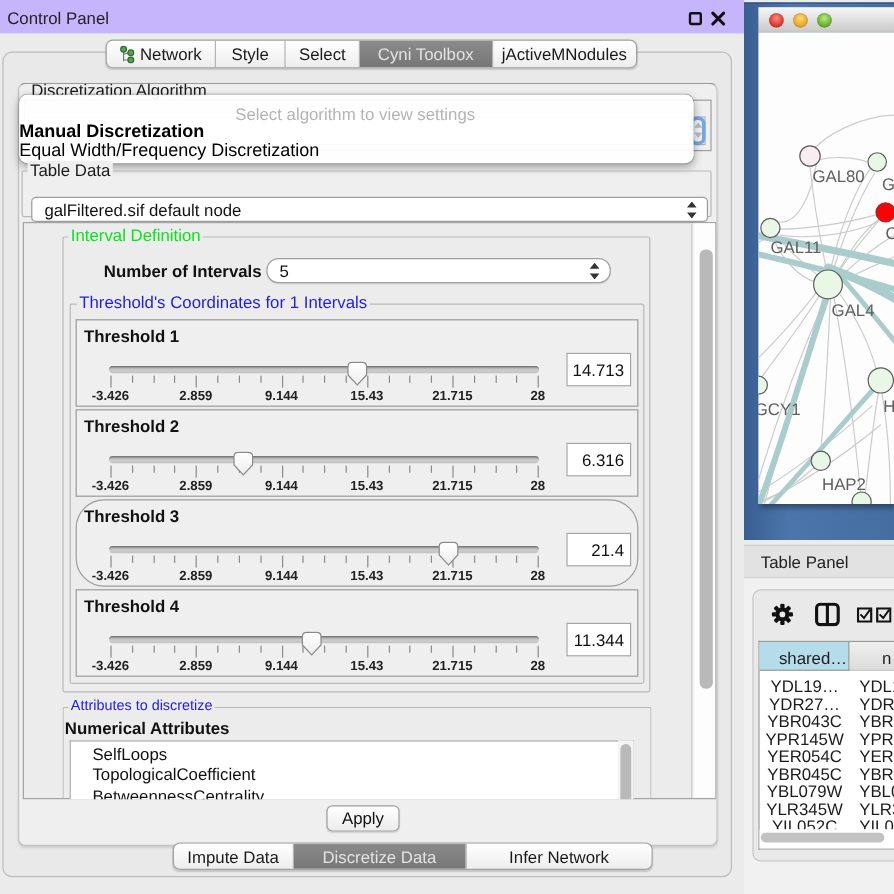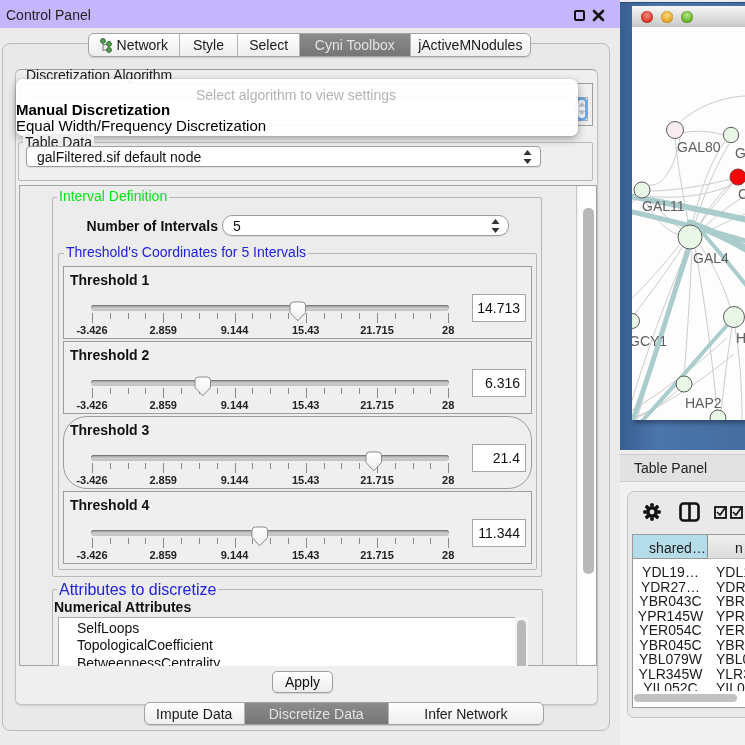--- a/index.html
+++ b/index.html
@@ -80,21 +80,21 @@
   </svg>
 
 <div class="abs" style="left:16px; top:79px; width:562px; height:57px; background:rgba(255,255,255,0.94); border-radius:7px; box-shadow:0 3px 8px rgba(0,0,0,0.35), 0 0 1px rgba(0,0,0,0.3);">
   <div class="abs" style="left:180px; top:8px; font-size:14px; color:#b4b4b4;">Select algorithm to view settings</div>
   <div class="abs" style="left:0px; top:22px; font-size:15px; font-weight:bold; color:#000;">Manual Discretization</div>
   <div class="abs" style="left:0px; top:38px; font-size:15px; color:#000;">Equal Width/Frequency Discretization</div>
 </div>
 
 <div class="abs gbox" style="left:18px; top:142px; width:575px; height:39px;"></div>
 <div class="abs" style="left:23px; top:134px; font-size:14px; color:#1a1a1a; background:#efefef; padding:0 2px;">Table Data</div>
-<div class="abs combo" style="left:26px; top:146px; width:515px; height:21px;">
+<div class="abs combo" style="left:26px; top:164px; width:564px; height:21px;">
   <div class="ctext">galFiltered.sif default node</div>
   <svg class="arrows" style="right:8px;" viewBox="0 0 9 14">
       <path d="M4.5 0 L8.5 5 L0.5 5 Z" fill="#333"></path>
       <path d="M4.5 14 L8.5 9 L0.5 9 Z" fill="#333"></path>
     </svg>
 </div>
 
 <div class="abs" style="left:19px; top:185px; width:578px; height:481px; border:1px solid #a3a3a3; background:#ececec;"></div>
 <div class="abs vtrack" style="left:576px; top:186px; width:20px; height:479px; border-left:1px solid #c9c9c9; box-shadow:inset 1px 0 2px rgba(0,0,0,0.06);"></div>
 <div class="abs vthumb" style="left:583px; top:208px; width:11px; height:366px;"></div>
@@ -105,21 +105,21 @@
 <div class="abs b" style="left:80px; top:218px; width:138px; font-size:14px; color:#111; text-align:right;">Number of Intervals</div>
 <div class="abs combo" style="left:222px; top:215px; width:287px; height:21px; border-radius:10px;">
   <div class="ctext">5</div>
   <svg class="arrows" style="right:8px;" viewBox="0 0 9 14">
       <path d="M4.5 0 L8.5 5 L0.5 5 Z" fill="#333"></path>
       <path d="M4.5 14 L8.5 9 L0.5 9 Z" fill="#333"></path>
     </svg>
 </div>
 
 <div class="abs gbox" style="left:58px; top:253px; width:479px; height:317px;"></div>
-<div class="abs" style="left:64px; top:244px; font-size:14px; color:#2121e0; background:#ececec; padding:0 2px;">Threshold's Coordinates for 5 Intervals</div>
+<div class="abs" style="left:64px; top:244px; font-size:14px; color:#2121e0; background:#ececec; padding:0 2px;">Threshold's Coordinates for 1 Intervals</div>
 
 <div class="thbox" style="top:266px;">
   <div class="ttl">Threshold 1</div>
   <div style="position:absolute; left:27px; top:38px; width:358px; height:6px; background:linear-gradient(#8f8f8f,#cdcdcd 55%,#c2c2c2); border-radius:3px; box-shadow:inset 0 1px 0 #7a7a7a;"></div>
   <div style="position:absolute; left:28.0px; top:46px; width:1px; height:10px; background:#8a8a8a;"></div>
     <div style="position:absolute; left:45.8px; top:46px; width:1px; height:6px; background:#8a8a8a;"></div>
     <div style="position:absolute; left:63.6px; top:46px; width:1px; height:6px; background:#8a8a8a;"></div>
     <div style="position:absolute; left:81.4px; top:46px; width:1px; height:6px; background:#8a8a8a;"></div>
     <div style="position:absolute; left:99.2px; top:46px; width:1px; height:10px; background:#8a8a8a;"></div>
     <div style="position:absolute; left:117.0px; top:46px; width:1px; height:6px; background:#8a8a8a;"></div>
@@ -273,21 +273,21 @@
         <linearGradient id="g491" x1="0" y1="0" x2="0" y2="1">
           <stop offset="0" stop-color="#ffffff"></stop>
           <stop offset="1" stop-color="#ededed"></stop>
         </linearGradient>
       </defs>
     </svg>
   <div class="valbox">11.344</div>
 </div>
 
 <div class="abs gbox" style="left:52px; top:589px; width:491px; height:77px; border-bottom:none;"></div>
-<div class="abs" style="left:57px; top:581px; font-size:16px; color:#2121e0; background:#ececec; padding:0 2px;">Attributes to discretize</div>
+<div class="abs" style="left:57px; top:581px; font-size:12px; color:#2121e0; background:#ececec; padding:0 2px;">Attributes to discretize</div>
 <div class="abs b" style="left:54px; top:599px; font-size:14px; color:#111;">Numerical Attributes</div>
 <div class="abs" style="left:58px; top:617px; width:470px; height:49px; background:#ffffff; border:1px solid #aaa; border-bottom:none; overflow:hidden;">
   <div style="font-size:14px; color:#111; padding:2px 0 0 18px; line-height:17.4px;">SelfLoops<br>TopologicalCoefficient<br>BetweennessCentrality</div>
 </div>
 <div class="abs" style="left:515px; top:617px; width:13px; height:49px; background:#f4f4f4;"></div>
 <div class="abs vthumb" style="left:517px; top:620px; width:9px; height:46px; border-radius:5px 5px 0 0;"></div>
 
 <div class="abs" style="left:272px; top:671px; width:61px; height:22px; background:linear-gradient(#ffffff,#ececec); border:1px solid #9e9e9e; border-radius:5px; font-size:14px; color:#111; text-align:center; line-height:20px; box-shadow:0 1px 1px rgba(0,0,0,0.12);">Apply</div>
 
 <div class="abs seg" style="left:144px; top:702px; width:400px; height:23px;">

